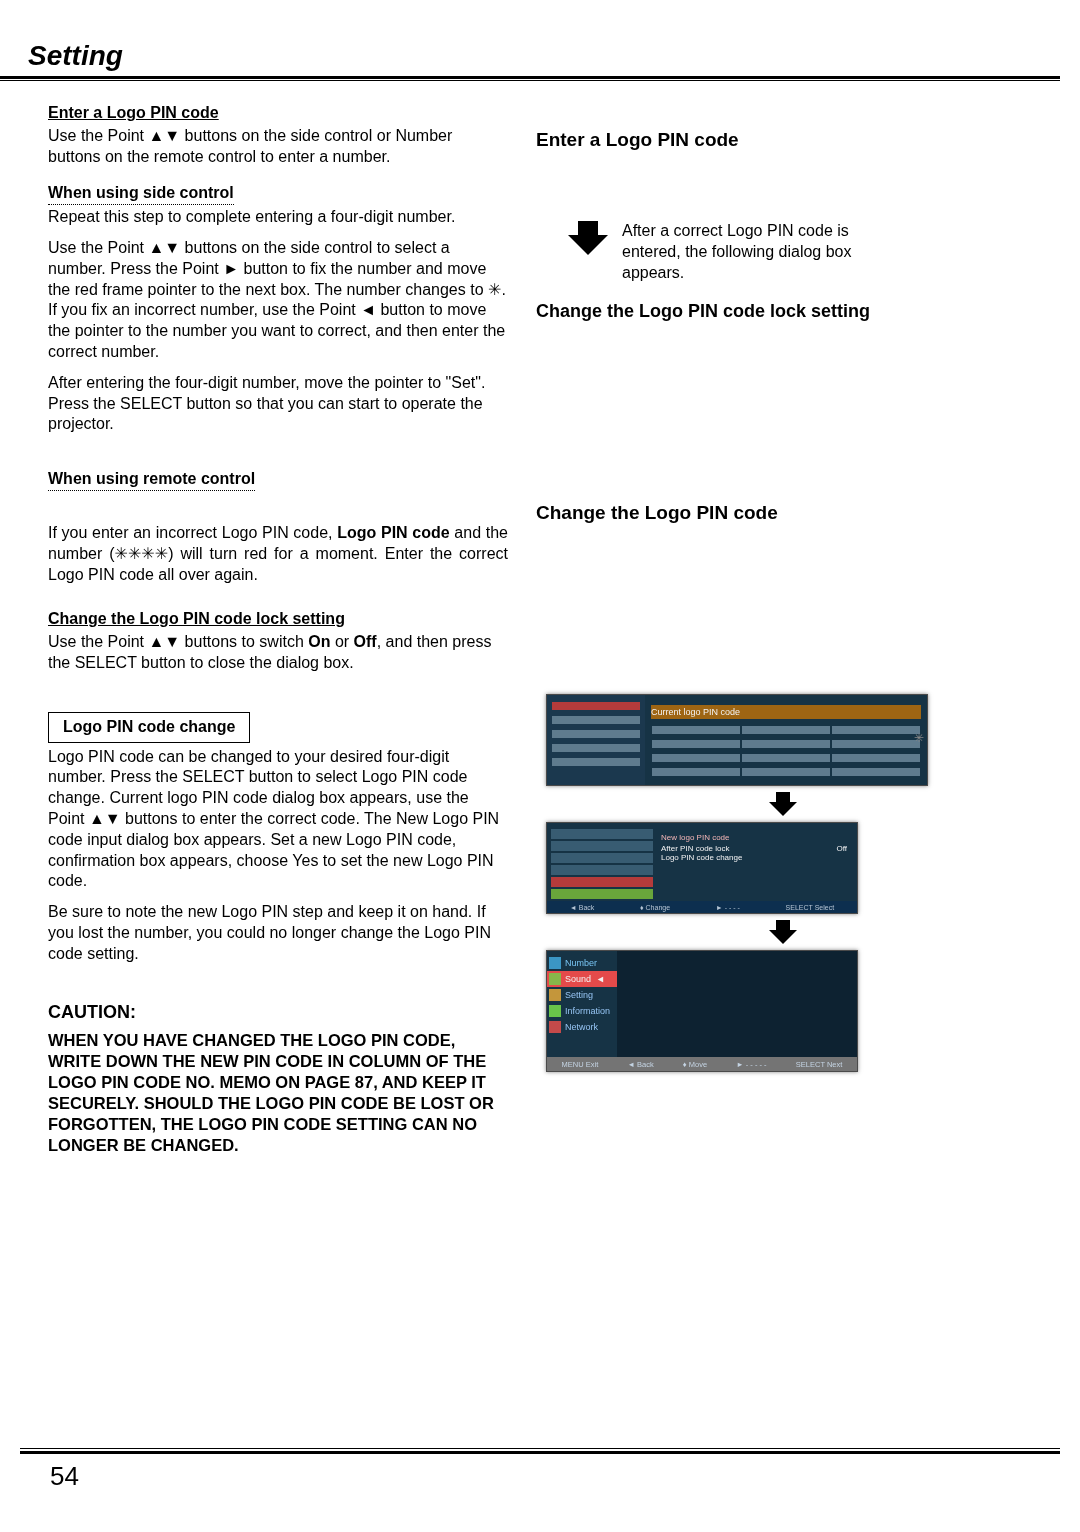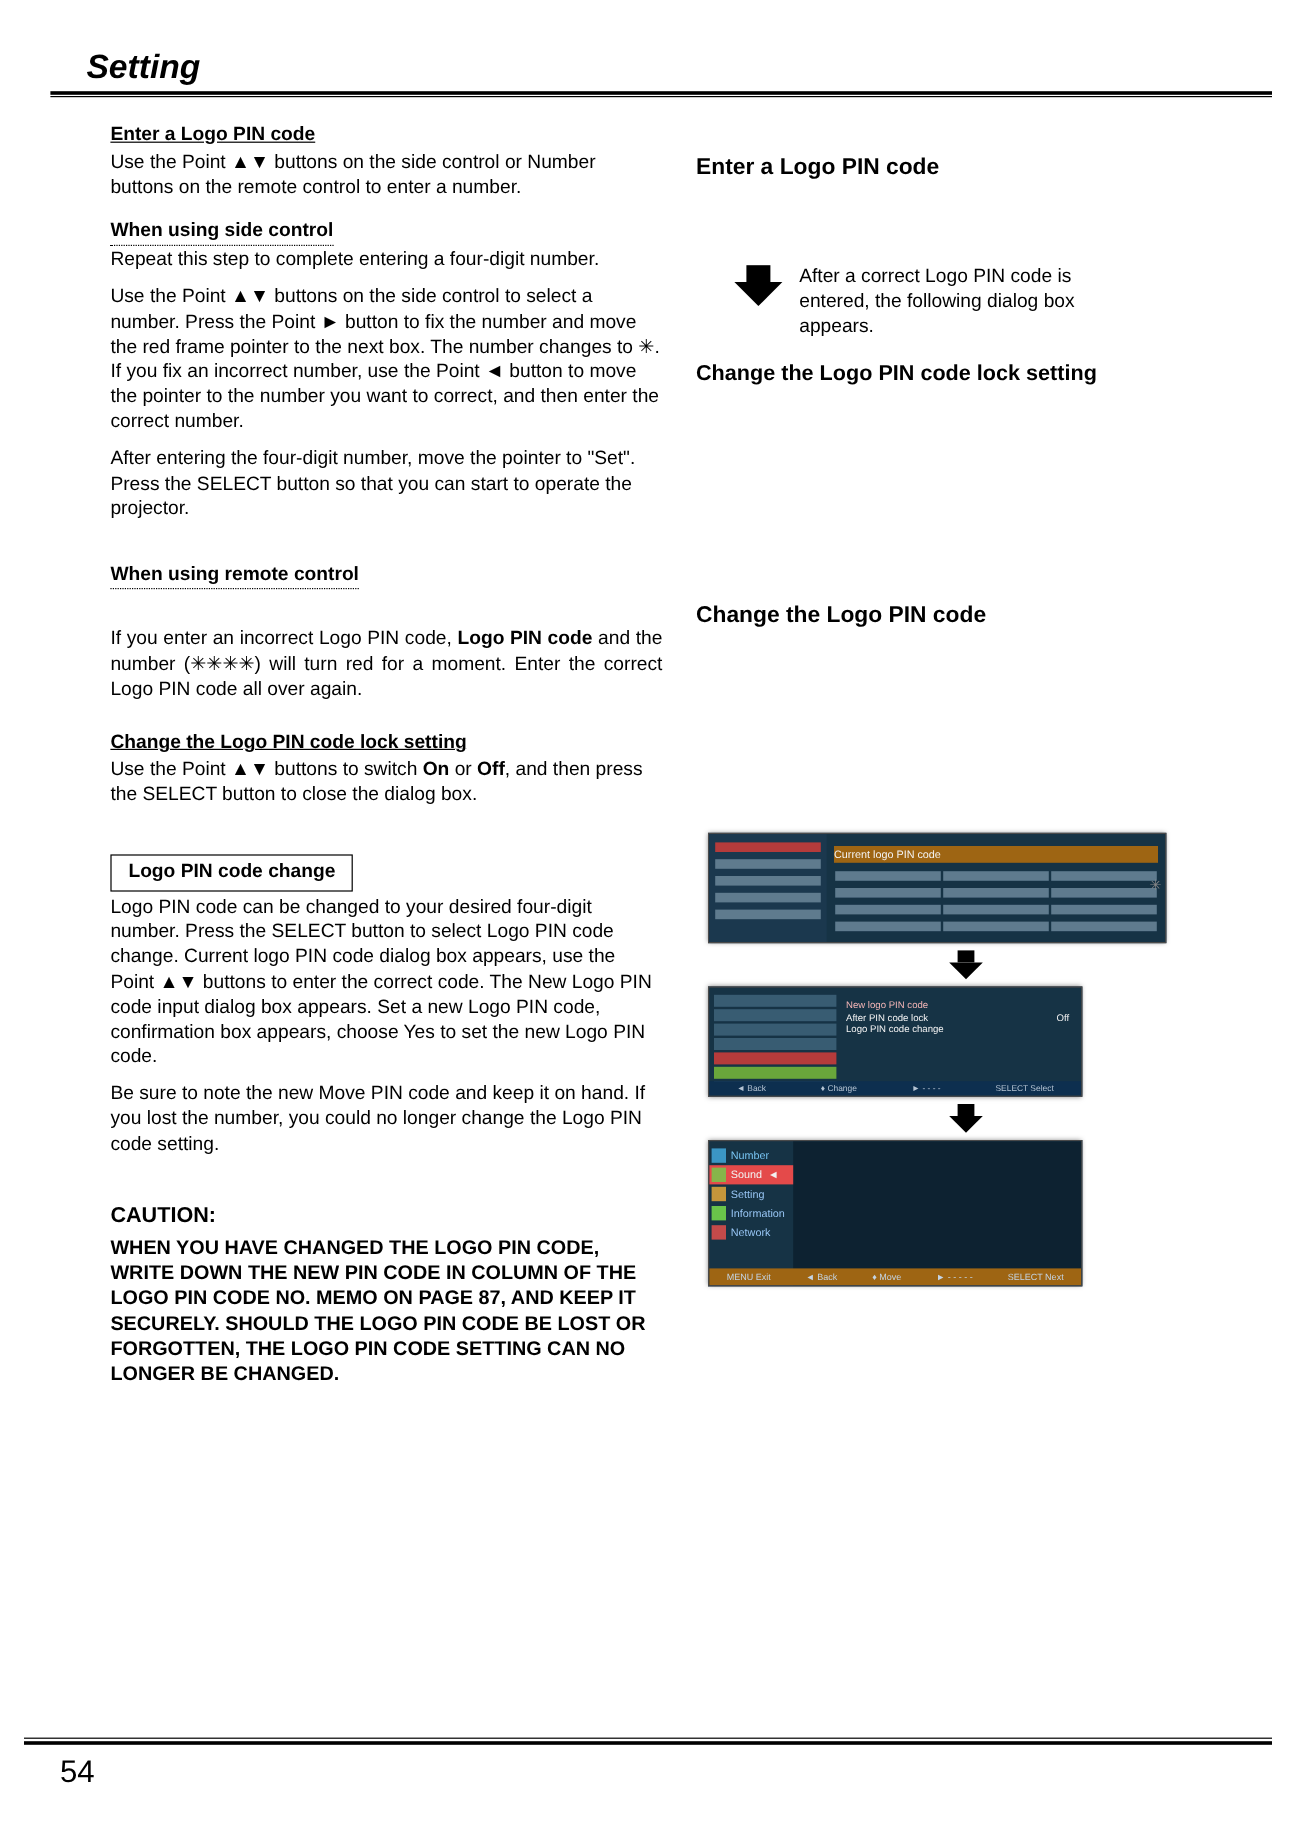--- a/index.html
+++ b/index.html
@@ -7,21 +7,21 @@
     padding: 0;
     background: #fff;
     font-family: Arial, Helvetica, sans-serif;
     color: #000;
     width: 1080px;
     height: 1532px;
     position: relative;
     box-sizing: border-box;
   }
   .page {
-    padding: 40px 50px 0 72px;
+    padding: 40px 50px 0 28px;
     box-sizing: border-box;
   }
   .setting-header {
     font-size: 28px;
     font-weight: bold;
     font-style: italic;
     margin: 0 0 4px 0;
   }
   .rule1 { border: none; border-top: 3px solid #000; margin: 2px -30px 1px -30px; }
   .rule2 { border: none; border-top: 1px solid #000; margin: 0 -30px 18px -30px; }
@@ -161,21 +161,21 @@
   .mock-mid .item.sel { background:#b33; color:#fff; }
   .mock-mid .item.hl { background:#6a3; }
   .mock-mid .footer { position:absolute; bottom:0; left:0; right:0; height:12px; background:#00264a; font-size:7px; color:#bcd; display:flex; justify-content:space-around; align-items:center; }
   .mock-bot {
     width: 310px; height: 120px; margin-left: 10px;
   }
   .mock-bot .lmenu { float:left; width:70px; height:100%; padding:4px 0; box-sizing:border-box; }
   .mock-bot .rmain { margin-left:70px; height:100%; background:#001828; }
   .mock-bot .mitem { height:16px; font-size:9px; color:#fff; padding-left:18px; line-height:16px; position:relative; }
   .mock-bot .mitem .icon { width:12px; height:12px; background:#2a8; position:absolute; left:2px; top:2px; }
-  .mock-bot .footer { position:absolute; bottom:0; left:0; right:0; height:14px; background:#a16207; font-size:7.5px; color:#cde; display:flex; justify-content:space-around; align-items:center; }
+  .mock-bot .footer { position:absolute; bottom:0; left:0; right:0; height:14px; background:#737373; font-size:7.5px; color:#cde; display:flex; justify-content:space-around; align-items:center; }
 
   .small-arrow {
     width: 30px; margin: 6px auto;
   }
   .small-arrow .arrow-stem { width:14px; height:10px; }
   .small-arrow .arrow-head { border-left-width:14px; border-right-width:14px; border-top-width:14px; }
 
   .pagenum {
     position: absolute;
     bottom: 40px;
@@ -216,21 +216,21 @@
       </div>
 
       <div style="height:10px"></div>
       <div class="subhead-u">Change the Logo PIN code lock setting</div>
       <div class="para">
         <span>Use the Point ▲▼ buttons to switch </span><b>On</b><span> or </span><b>Off</b><span>, and then press the SELECT button to close the dialog box.</span>
       </div>
 
       <div class="box-label">Logo PIN code change</div>
       <div class="para">Logo PIN code can be changed to your desired four-digit number. Press the SELECT button to select Logo PIN code change. Current logo PIN code dialog box appears, use the Point ▲▼ buttons to enter the correct code. The New Logo PIN code input dialog box appears. Set a new Logo PIN code, confirmation box appears, choose Yes to set the new Logo PIN code.</div>
-      <div class="para">Be sure to note the new Move PIN code and keep it on hand. If you lost the number, you could no longer change the Logo PIN code setting.</div>
+      <div class="para">Be sure to note the new Logo PIN step and keep it on hand. If you lost the number, you could no longer change the Logo PIN code setting.</div>
 
       <div class="caution-head">CAUTION:</div>
       <div class="caution-body">when you have changed THE LOGO PIn code, write down the new pin code in column of the LOGO pin code no. memo on page 87, and keep it securely. should the LOGO pin code be lost or forgotten, the LOGO pin code setting can no longer be changed.</div>
     </div>
 
     <div class="col-right">
       <div class="right-title">Enter a Logo PIN code</div>
 
       <div class="arrow-block">
         <div class="down-arrow">

